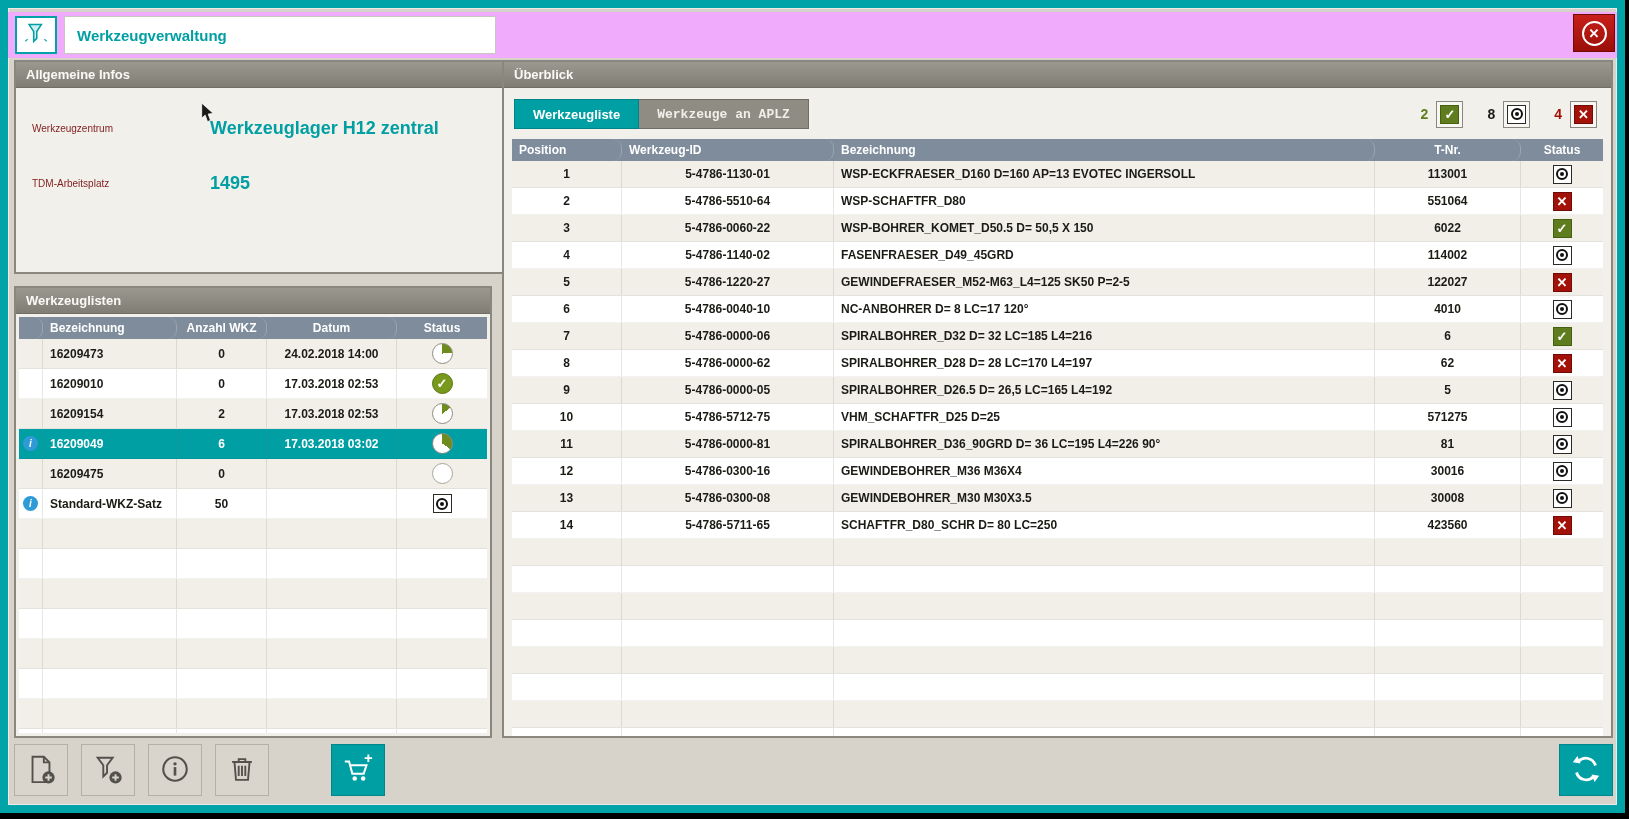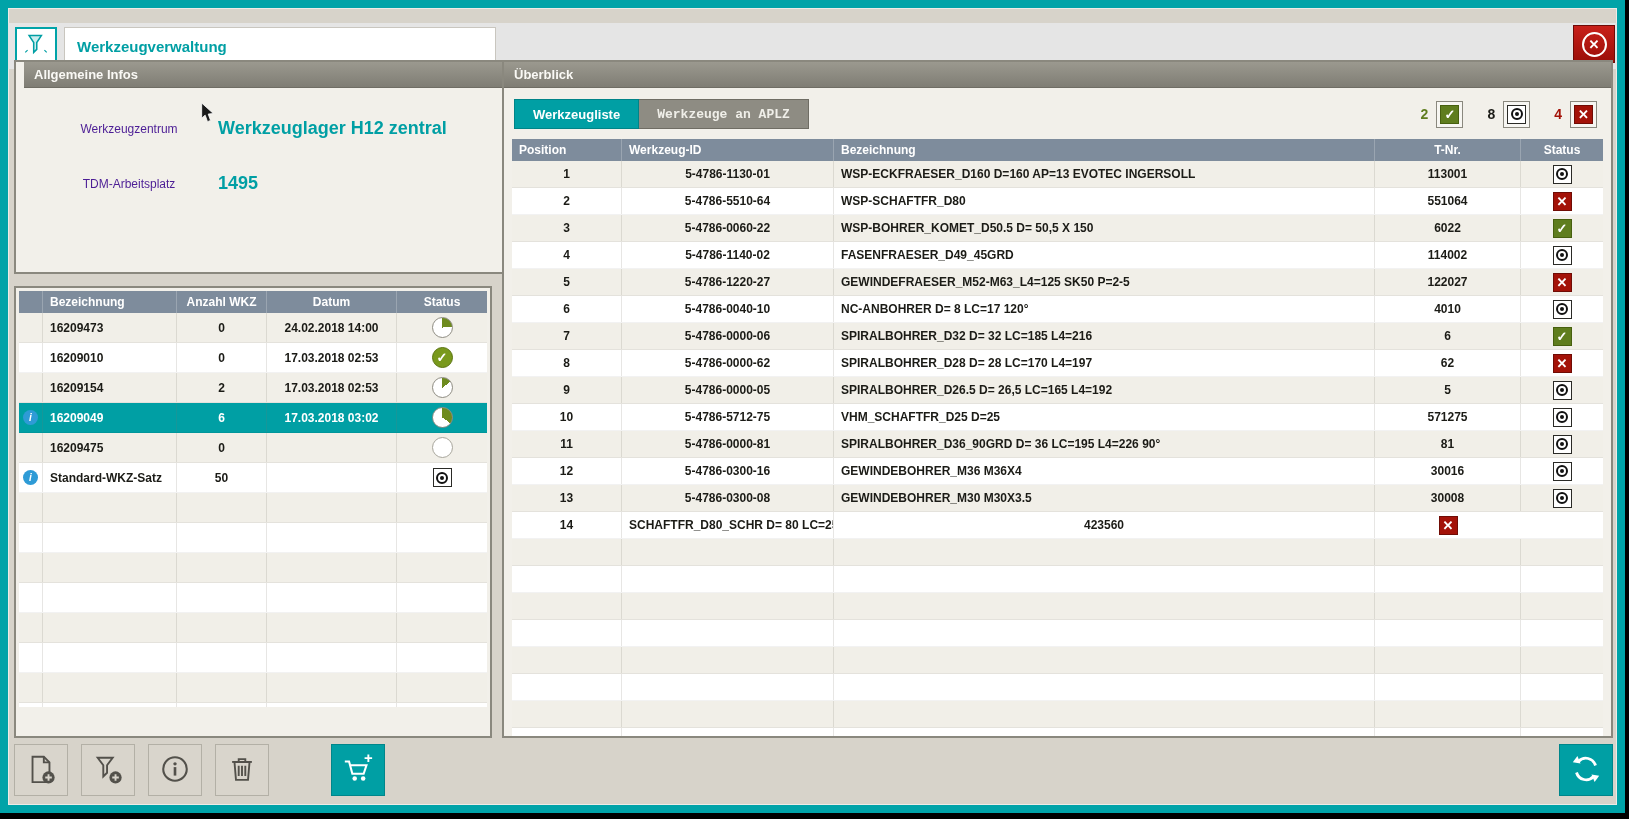--- a/index.html
+++ b/index.html
@@ -8,21 +8,21 @@
     width:1629px; height:819px; position:relative; overflow:hidden;
     background:#000; font-family:"Liberation Sans", sans-serif;
   }
   .window {
     position:absolute; left:0; top:0; width:1625px; height:813px;
     background:#D7D3CA; border:8px solid #00A3A8;
     box-shadow: inset 0 0 0 1px rgba(255,255,255,0.55);
   }
 
   
-  .titlebar { position:absolute; left:0; top:15px; width:100%; height:46px; background:#e5e5e5; }
+  .titlebar { position:absolute; left:0; top:4px; width:100%; height:46px; background:#f0abfc; }
   .logo-box {
     position:absolute; left:7px; top:4px; width:42px; height:38px;
     background:#fff; border:2px solid #00A3A8;
     display:flex; align-items:center; justify-content:center;
   }
   .title-box {
     position:absolute; left:56px; top:4px; width:432px; height:38px;
     background:#fff; border:1px solid #C9C6BF;
     display:flex; align-items:center; padding-left:12px;
     color:#009FA4; font-size:15px; font-weight:bold;
@@ -38,36 +38,36 @@
     display:flex; align-items:center; justify-content:center;
   }
 
   
   .groupbox { position:absolute; border:2px solid #8A887E; background:#F2F0EA; }
   .group-header {
     height:26px; background:linear-gradient(#9B998F,#7F7D74);
     color:#FAF9F5; font-size:13px; font-weight:bold; line-height:26px;
     padding-left:10px; border-bottom:1px solid #6F6D64;
   }
-  .infobox  { left:6px;   top:52px;  width:546px;  height:214px;padding-left:8px; }
+  .infobox  { left:6px;   top:52px;  width:546px;  height:214px; }
   .listbox  { left:6px;   top:278px; width:478px;  height:452px; }
   .overview { left:494px; top:52px;  width:1111px; height:678px; }
 
   
   .field-row { display:flex; align-items:center; margin-left:16px; }
   .field-row.first  { margin-top:30px; }
   .field-row.second { margin-top:34px; }
-  .field-label { width:178px; color:#4c1d95; font-size:12px;text-align:center; }
+  .field-label { width:178px; color:#7f1d1d; font-size:10px; }
   .field-value { color:#009FA4; font-size:18px; font-weight:bold; }
 
   
   .lgrid { display:grid; grid-template-columns:24px 134px 90px 130px 1fr; }
   .rgrid { display:grid; grid-template-columns:110px 212px 1fr 146px 82px; }
   .thead { background:#7E8C9C; color:#fff; height:22px; font-size:12px; font-weight:bold; align-items:center; }
-  .thead .cell { border-right:1px solid rgba(255,255,255,0.22); color:#fff; height:100%; }
+  .thead .cell { border-right:1px solid rgba(255,255,255,0.22); color:#fff; height:100%;border-radius:9px; }
   .ltable { margin:3px; }
   .rtable { margin:0 8px; }
   .lbody { height:394px; overflow:hidden; }
   .rbody { height:575px; overflow:hidden; }
 
   .trow { background:#fff; border-bottom:1px solid rgba(0,0,0,0.05); }
   .trow.alt { background:#F1EFE8; }
   .trow.selected { background:#009FA4; }
   .trow.selected .cell { color:#fff; }
   .ltable .trow { height:30px; }
@@ -152,20 +152,21 @@
       <span class="field-label">Werkzeugzentrum</span>
       <span class="field-value">Werkzeuglager H12 zentral</span>
     </div>
     <div class="field-row second">
       <span class="field-label">TDM-Arbeitsplatz</span>
       <span class="field-value">1495</span>
     </div>
   </div>
 
   <div class="groupbox listbox">
+    <div class="group-header">Werkzeuglisten</div>
     <div class="ltable">
       <div class="thead lgrid">
         <span class="cell"></span>
         <span class="cell">Bezeichnung</span>
         <span class="cell c-ct">Anzahl WKZ</span>
         <span class="cell c-ct">Datum</span>
         <span class="cell c-ct">Status</span>
       </div>
       <div class="lbody" id="llist">
           <div class="trow lgrid alt">
@@ -453,20 +454,21 @@
             <span class="cell">GEWINDEBOHRER_M30 M30X3.5</span>
             <span class="cell c-ct">30008</span>
             <span class="cell c-ct">
               <span class="ic-sq ic-target">
                 <span class="ring"></span>
               </span>
             </span>
           </div>
           <div class="trow rgrid">
             <span class="cell c-ct">14</span>
+            <span class="cell c-ct">5-4786-5711-65</span>
             <span class="cell">SCHAFTFR_D80_SCHR D= 80 LC=250</span>
             <span class="cell c-ct">423560</span>
             <span class="cell c-ct">
               <span class="ic-sq ic-cross">✕</span>
             </span>
           </div>
           <div class="trow rgrid alt">
             <span class="cell"></span>
             <span class="cell"></span>
             <span class="cell"></span>

